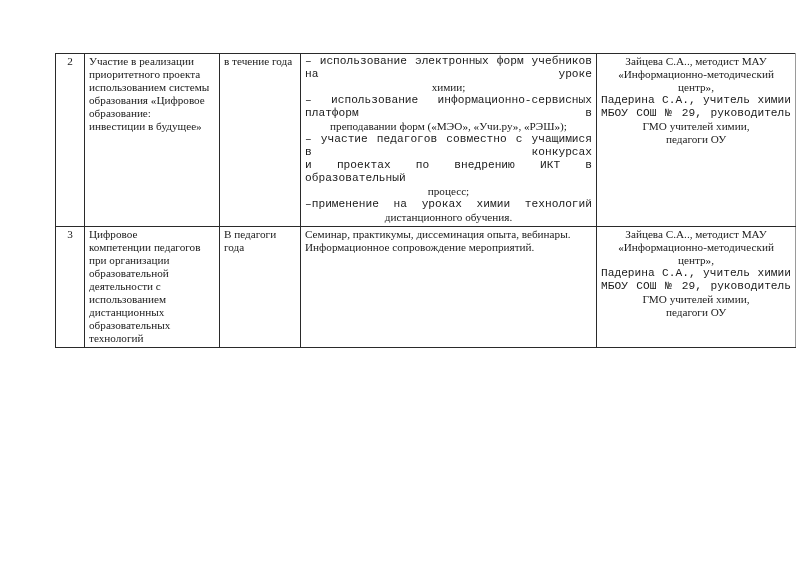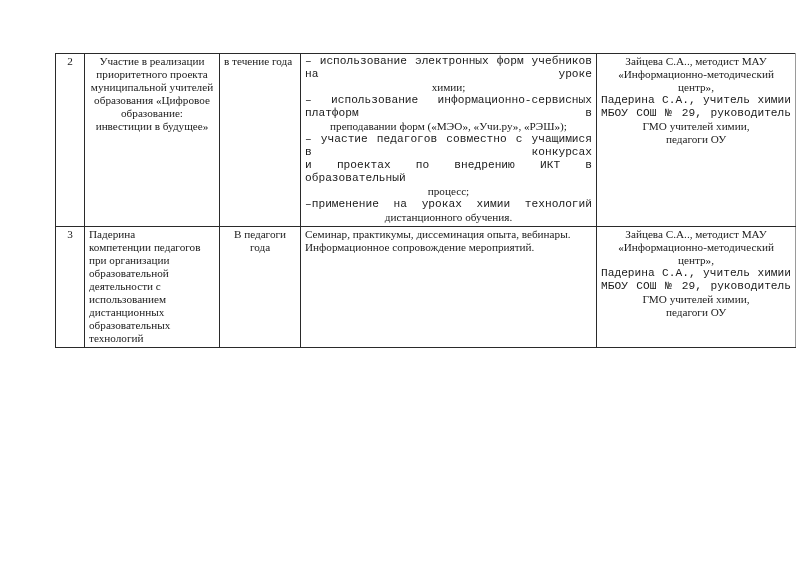--- a/index.html
+++ b/index.html
@@ -39,21 +39,21 @@
     table.plan tr td:last-child {
       border-right-color: #9a9a9a;
     }
     col.c-num { width: 29px; }
     col.c-title { width: 135px; }
     col.c-term { width: 81px; }
     col.c-content { width: 296px; }
     col.c-resp { width: 199px; }
 
     td.num { text-align: center; }
-    td.center { text-align: center; }
+    td.center { }
     td.left { text-align: left; }
     td.justify { text-align: justify; }
 
     .line { display: block; }
     .just-line {
       display: block;
       text-align: justify;
       text-align-last: justify;
       font-family: Liberation Mono, monospace;
     }
@@ -78,21 +78,21 @@
     </colgroup>
     <tbody>
 
       <tr class="row-2">
         <td class="num">
           <span>2</span>
         </td>
         <td class="center">
           <span class="line">Участие в реализации</span>
           <span class="line">приоритетного проекта</span>
-          <span class="line">муниципальной учителей</span>
+          <span class="line">использованием системы</span>
           <span class="line">образования «Цифровое</span>
           <span class="line">образование:</span>
           <span class="line">инвестиции в будущее»</span>
         </td>
         <td class="left">
           <span class="line">в течение года</span>
         </td>
         <td class="justify">
           <span class="just-line">– использование электронных форм учебников на уроке</span>
           <span class="just-last">химии;</span>
@@ -113,21 +113,21 @@
           <span class="just-last">ГМО учителей химии,</span>
           <span class="just-last">педагоги ОУ</span>
         </td>
       </tr>
 
       <tr class="row-3">
         <td class="num">
           <span>3</span>
         </td>
         <td class="left">
-          <span class="line">Падерина</span>
+          <span class="line">Цифровое</span>
           <span class="line">компетенции педагогов</span>
           <span class="line">при организации</span>
           <span class="line">образовательной</span>
           <span class="line">деятельности с</span>
           <span class="line">использованием</span>
           <span class="line">дистанционных</span>
           <span class="line">образовательных</span>
           <span class="line">технологий</span>
         </td>
         <td class="center">

